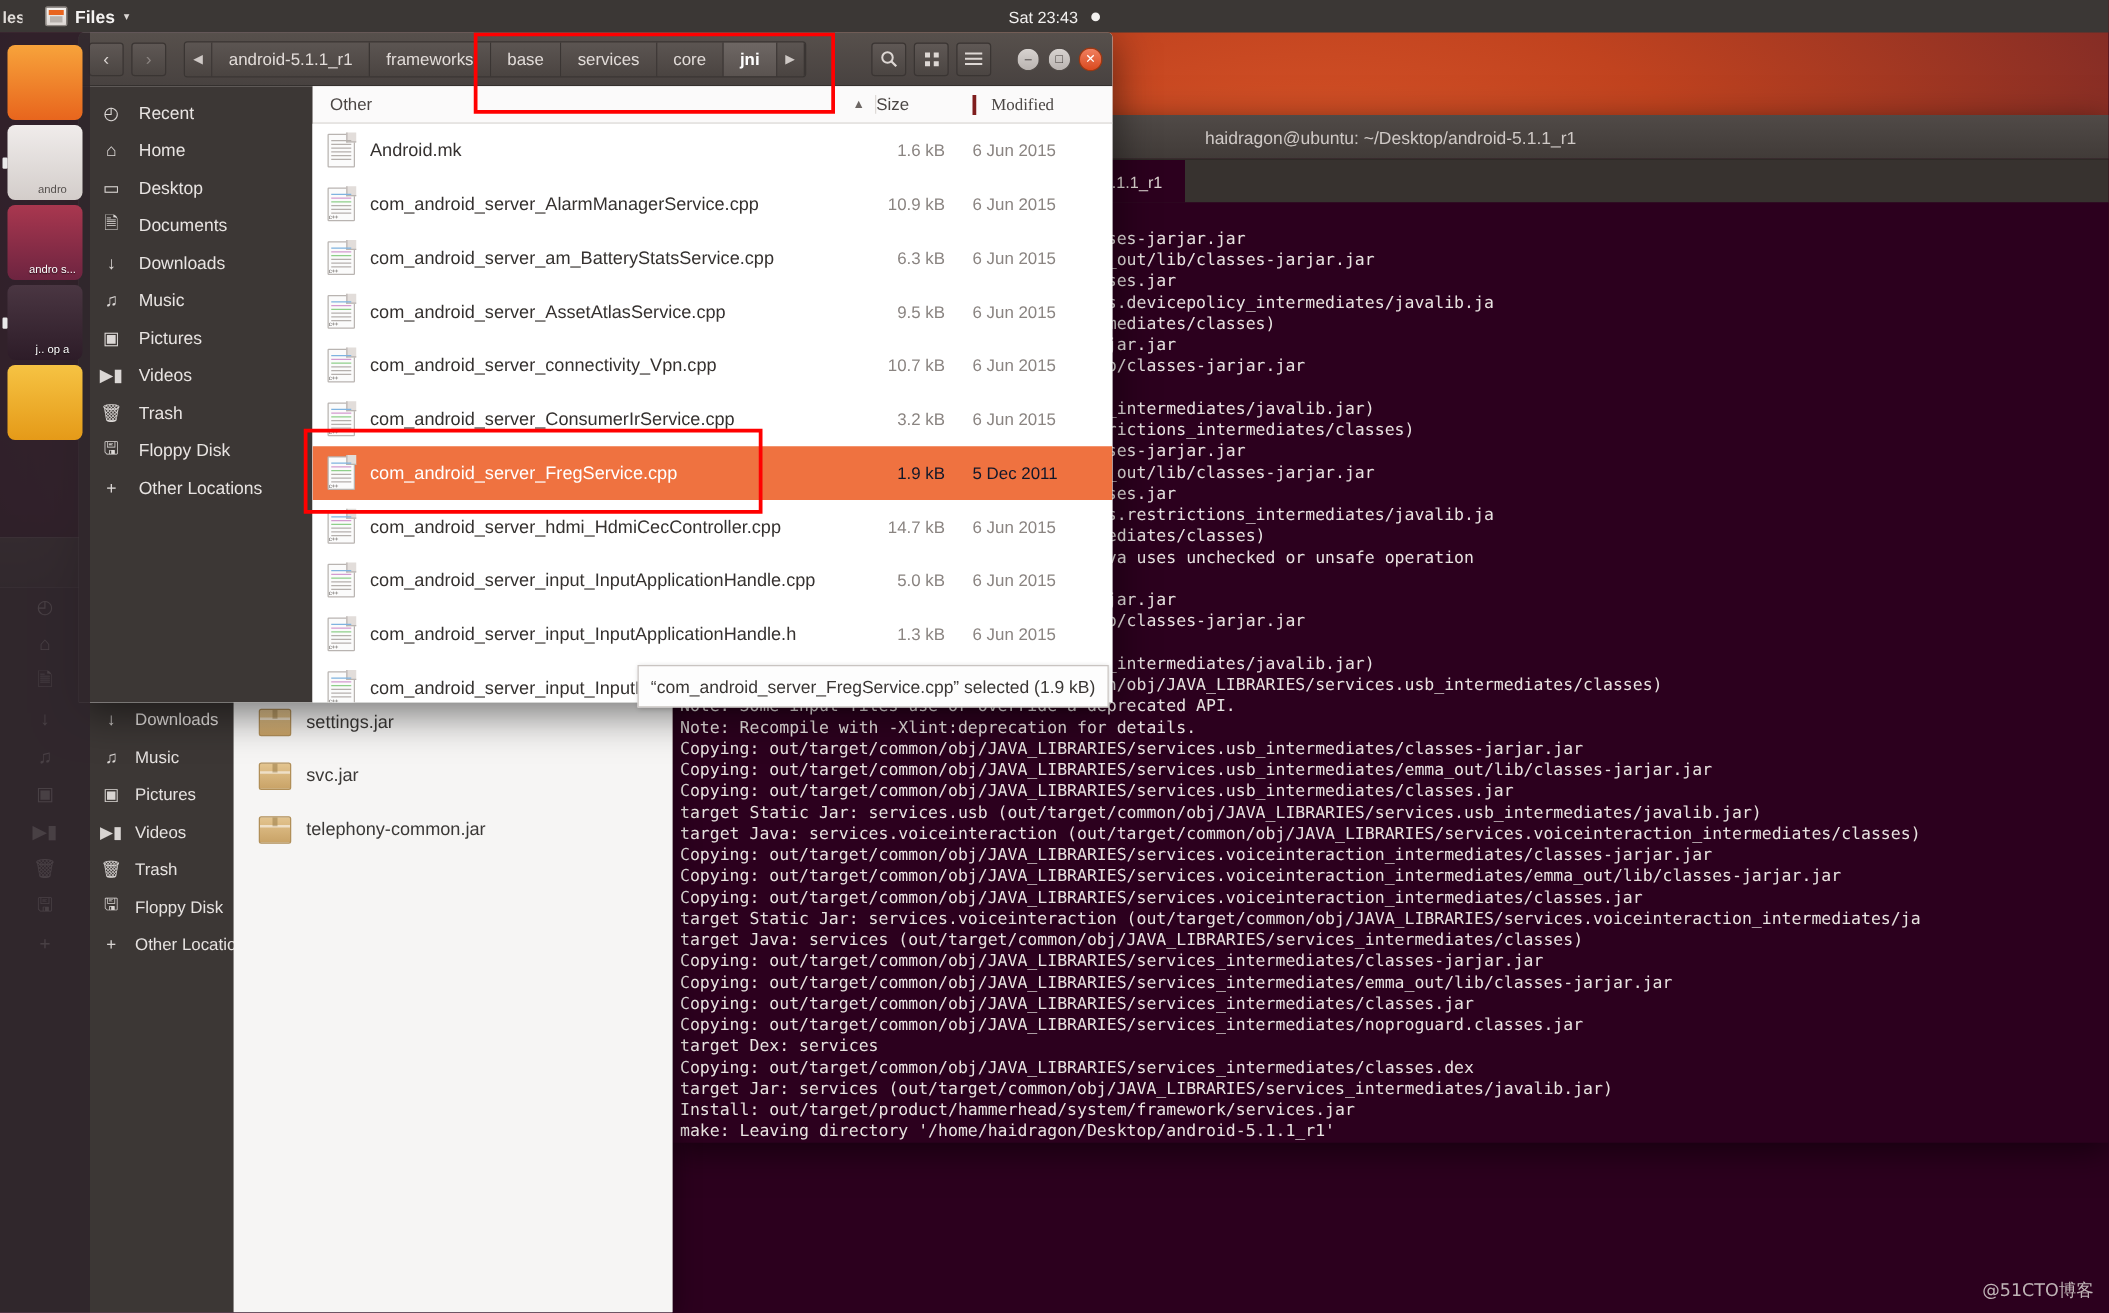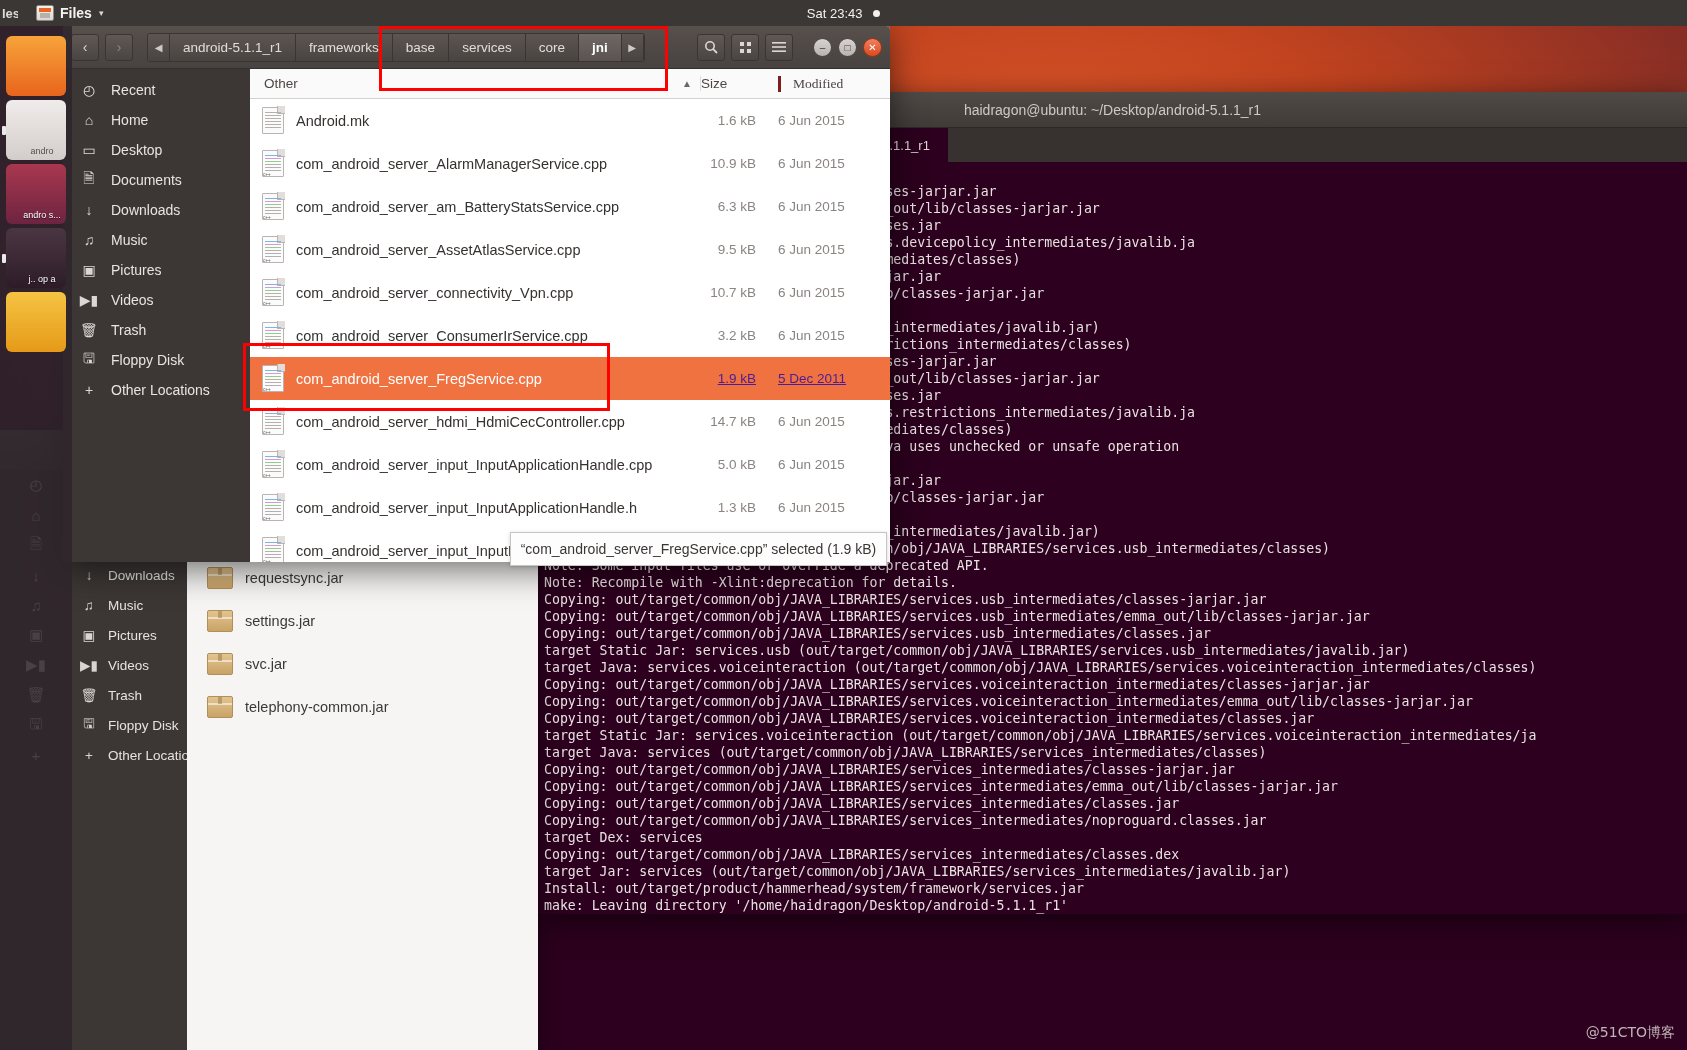--- a/index.html
+++ b/index.html
@@ -228,21 +228,21 @@
   }
   .fl-row {
     display:flex; align-items:center; height:43px;
     color:#35312f; font-size:14.5px;
   }
   .fl-row.selected { background:#ef7240; color:#fff; }
   .fl-icon { width:46px; display:flex; justify-content:center; flex:none; }
   .fl-name { flex:1; }
   .fl-size { width:78px; text-align:right; padding-right:22px; color:#8a8481; font-size:13.5px;}
   .fl-mod  { width:112px; color:#8a8481; font-size:13.5px;}
-  .fl-row.selected .fl-size, .fl-row.selected .fl-mod { color:#4c1d95;text-decoration:underline; }
+  .fl-row.selected .fl-size, .fl-row.selected .fl-mod { color:#0f172a; }
 
   
   .docico { width:22px; height:27px; position:relative; }
   .docico .pg {
     position:absolute; inset:0;
     background:#fbfbfb; border:1px solid #b9b4b1; border-radius:1px;
   }
   .docico .fold {
     position:absolute; right:-1px; top:-1px; width:8px; height:8px;
     background:#e2ddda; border-left:1px solid #b9b4b1; border-bottom:1px solid #b9b4b1;
@@ -357,24 +357,20 @@
         <div class="nbl-row">
           <span class="jar-icon"></span>
           <span>monkey.jar</span>
         </div>
         <div class="nbl-row">
           <span class="jar-icon"></span>
           <span>okhttp.jar</span>
         </div>
         <div class="nbl-row">
           <span class="jar-icon"></span>
-          <span>requestsync.jar</span>
-        </div>
-        <div class="nbl-row">
-          <span class="jar-icon"></span>
           <span>settings.jar</span>
         </div>
         <div class="nbl-row">
           <span class="jar-icon"></span>
           <span>svc.jar</span>
         </div>
         <div class="nbl-row">
           <span class="jar-icon"></span>
           <span>telephony-common.jar</span>
         </div>

